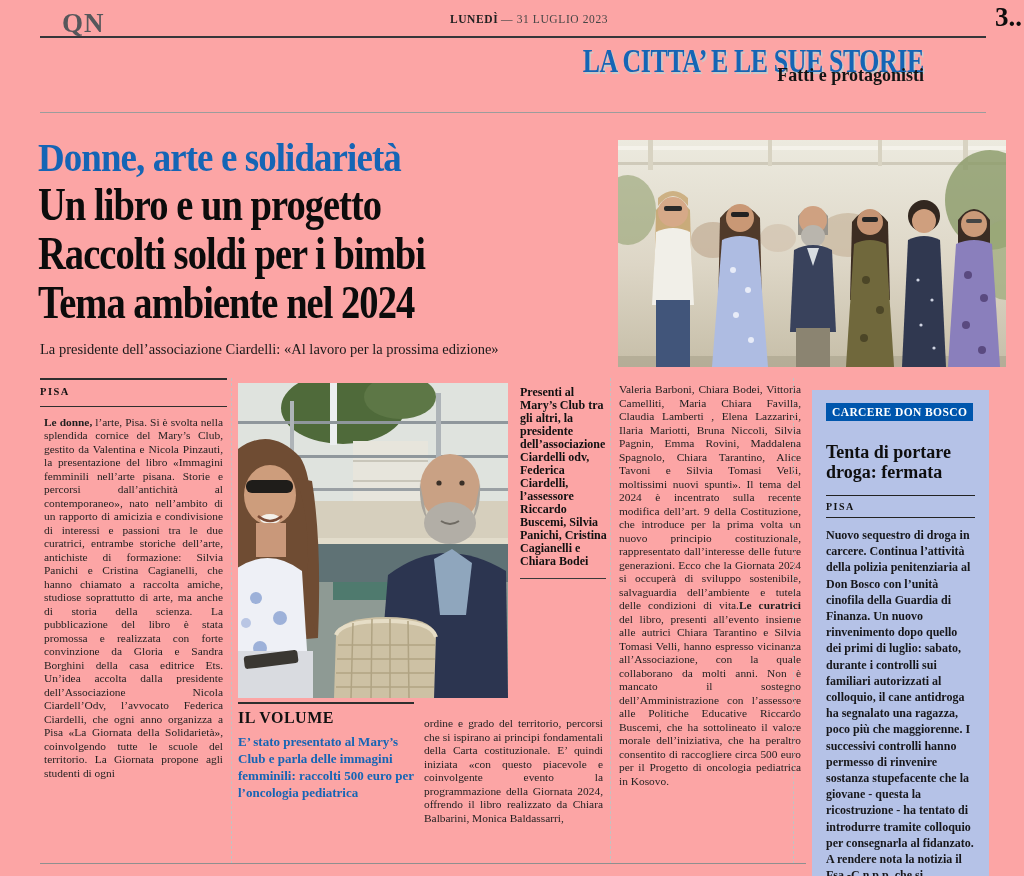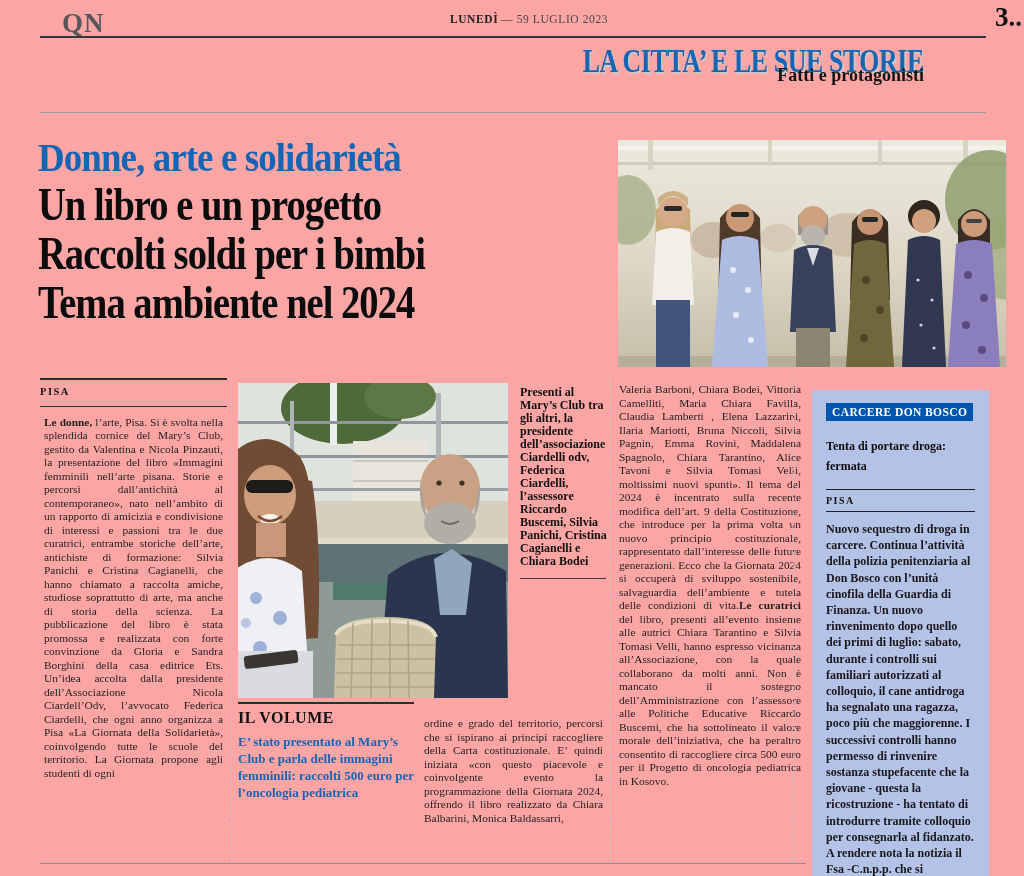--- a/index.html
+++ b/index.html
@@ -49,47 +49,48 @@
   .volume-text{font-size:13px;line-height:17px;font-weight:bold;color:#1565b5;}
   
   .vdiv{top:378px;height:486px;width:0;border-left:1px dashed #c2c2c2;}
   .vd1{left:231px;} .vd2{left:610px;} .vd3{left:793px;}
   .bottom-rule{left:40px;top:863px;width:766px;height:1px;background:#8f8f8f;}
   
   .sidebar{left:812px;top:390px;width:177px;height:486px;background:#b5c2e7;
            padding:12px 14px;box-sizing:border-box;}
   .badge{display:inline-block;background:#0056ad;color:#ffffff;font-size:11.5px;font-weight:bold;
          padding:3px 6px;letter-spacing:.4px;}
-  .sb-head{font-size:12px;line-height:20px;font-weight:bold;color:#0e0e0e;margin-top:15px;}
+  .sb-head{font-size:18px;line-height:20px;font-weight:bold;color:#0e0e0e;margin-top:21px;}
   .sb-rule{border-top:1.5px solid #222;margin-top:13px;}
   .sb-rule2{border-top:1px solid #222;}
   .sb-pisa{font-size:10px;font-weight:bold;letter-spacing:1.5px;padding:5px 0;color:#111;}
   .sb-body{margin-top:9px;font-size:12px;line-height:16.2px;font-weight:bold;color:#17171a;}
 </style>
 </head>
 <body>
 
 <div id="page">
 
   <div class="abs logo">QN</div>
   <div class="abs dateline">
     <span class="day">LUNEDÌ</span>
-    <span class="date">— 59 LUGLIO 2023</span>
+    <span class="date">— 31 LUGLIO 2023</span>
   </div>
   <div class="abs pagenum">3..</div>
   <div class="abs rule-top"></div>
 
   <div class="abs section-title">LA CITTA’ E LE SUE STORIE</div>
   <div class="abs section-sub">Fatti e protagonisti</div>
   <div class="abs rule-mid"></div>
 
   <div class="abs kicker">Donne, arte e solidarietà</div>
   <div class="abs hl hl1">Un libro e un progetto</div>
   <div class="abs hl hl2">Raccolti soldi per i bimbi</div>
   <div class="abs hl hl3">Tema ambiente nel 2024</div>
+  <div class="abs standfirst">La presidente dell’associazione Ciardelli: «Al lavoro per la prossima edizione»</div>
 
   <div class="abs photo1">
     <svg viewBox="0 0 388 227" preserveAspectRatio="none">
       <defs>
         <linearGradient id="g1" x1="0" y1="0" x2="0" y2="1">
           <stop offset="0" stop-color="#eceadf"></stop>
             <stop offset="0.55" stop-color="#ddd6c6"></stop>
             <stop offset="1" stop-color="#c6bea8"></stop>
         </linearGradient>
       </defs>
@@ -236,21 +237,21 @@
     <p><span>Valeria Barboni, Chiara Bodei, Vittoria Camelliti, Maria Chiara Favilla, Claudia Lamberti , Elena Lazzarini, Ilaria Mariotti, Bruna Niccoli, Silvia Pagnin, Emma Rovini, Maddalena Spagnolo, Chiara Tarantino, Alice Tavoni e Silvia Tomasi Velli, moltissimi nuovi spunti». Il tema del 2024 è incentrato sulla recente modifica dell’art. 9 della Costituzione, che introduce per la prima volta un nuovo principio costituzionale, rappresentato dall’interesse delle future generazioni. Ecco che la Giornata 2024 si occuperà di sviluppo sostenibile, salvaguardia dell’ambiente e tutela delle condizioni di vita.</span><b class="lead-b">Le curatrici</b><span> del libro, presenti all’evento insieme alle autrici Chiara Tarantino e Silvia Tomasi Velli, hanno espresso vicinanza all’Associazione, con la quale collaborano da molti anni. Non è mancato il sostegno dell’Amministrazione con l’assessore alle Politiche Educative Riccardo Buscemi, che ha sottolineato il valore morale dell’iniziativa, che ha peraltro consentito di raccogliere circa 500 euro per il Progetto di oncologia pediatrica in Kosovo.</span></p>
   </div>
 
   <div class="abs volume">
     <div class="rule-dark"></div>
     <div class="volume-kicker">IL VOLUME</div>
     <div class="volume-text">E’ stato presentato al Mary’s Club e parla delle immagini femminili: raccolti 500 euro per l’oncologia pediatrica</div>
   </div>
 
   <div class="abs col col2b">
-    <p>ordine e grado del territorio, percorsi che si ispirano ai principi raccogliere della Carta costituzionale. E’ quindi iniziata «con questo piacevole e coinvolgente evento la programmazione della Giornata 2024, offrendo il libro realizzato da Chiara Balbarini, Monica Baldassarri,</p>
+    <p>ordine e grado del territorio, percorsi che si ispirano ai principi fondamentali della Carta costituzionale. E’ quindi iniziata «con questo piacevole e coinvolgente evento la programmazione della Giornata 2024, offrendo il libro realizzato da Chiara Balbarini, Monica Baldassarri,</p>
   </div>
 
   <div class="abs vdiv vd1"></div>
   <div class="abs vdiv vd2"></div>
   <div class="abs vdiv vd3"></div>
   <div class="abs bottom-rule"></div>
 
   <div class="abs sidebar">
     <span class="badge">CARCERE DON BOSCO</span>
     <div class="sb-head">Tenta di portare droga: fermata</div>

